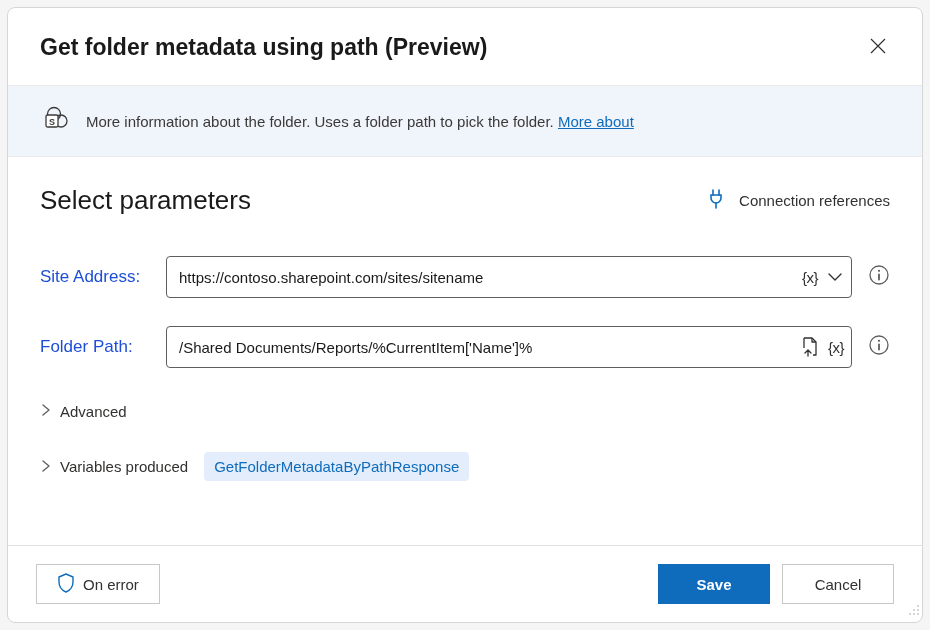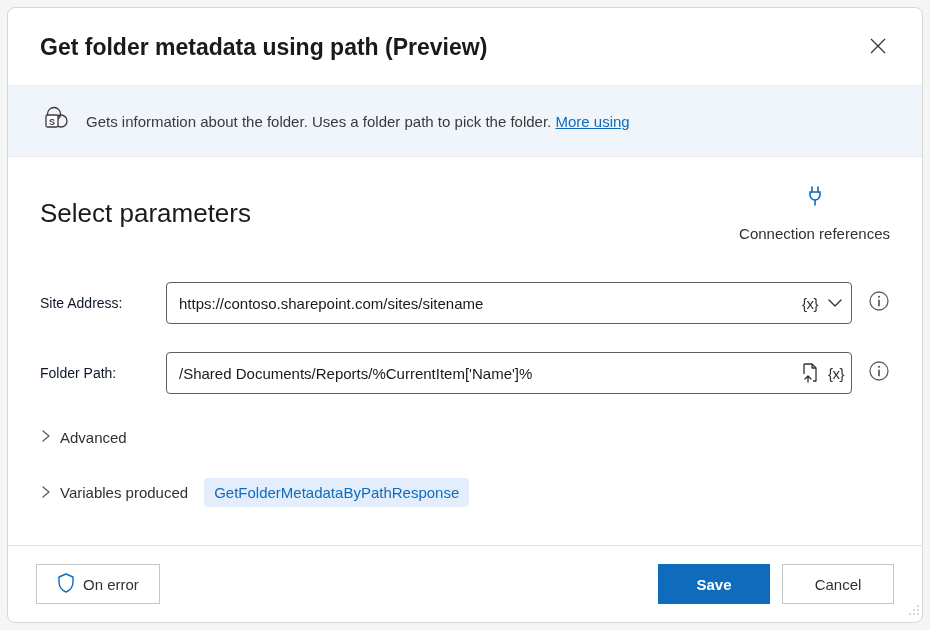--- a/index.html
+++ b/index.html
@@ -81,39 +81,38 @@
     .section-title {
       font-size: 26px;
       font-weight: 400;
       color: #1a1a1a;
     }
     .conn-refs {
       display: flex;
       align-items: center;
       gap: 14px;
       cursor: pointer;
-      flex-direction: column;
     }
     .conn-refs-icon {
       color: #0f6cbd;
     }
     .conn-refs-text {
       font-size: 15px;
       color: #323130;
     }
     .param-row {
       display: flex;
       align-items: center;
       gap: 16px;
       margin-bottom: 28px;
     }
     .param-label {
       width: 110px;
-      font-size: 14px;
-      color: #0f172a;
+      font-size: 17px;
+      color: #1d4ed8;
       flex-shrink: 0;
     }
     .param-input-wrap {
       flex: 1;
       position: relative;
     }
     .param-input {
       width: 100%;
       height: 42px;
       border: 1px solid #605e5c;
@@ -253,21 +252,21 @@
   <div class="info-banner">
     <div class="info-banner-icon">
       <svg width="26" height="26" viewBox="0 0 26 26">
         <circle cx="10" cy="8" r="6.5" fill="none" stroke="#3b3a39" stroke-width="1.3"></circle>
         <circle cx="17" cy="15" r="6" fill="none" stroke="#3b3a39" stroke-width="1.3"></circle>
         <rect x="2" y="9" width="12" height="12" rx="1.5" fill="#ffffff" stroke="#3b3a39" stroke-width="1.3"></rect>
         <text x="8" y="18.5" text-anchor="middle" font-size="9" font-weight="600" fill="#3b3a39" font-family="Segoe UI, sans-serif">S</text>
       </svg>
     </div>
     <div class="info-banner-text">
-      <span>Gets information about the folder. Uses a folder path to pick the folder. </span><a class="info-banner-link">More using</a>
+      <span>More information about the folder. Uses a folder path to pick the folder. </span><a class="info-banner-link">More about</a>
     </div>
   </div>
 
   <div class="content">
 
     <div class="section-row">
       <div class="section-title">Select parameters</div>
       <div class="conn-refs">
         <span class="conn-refs-icon">
           <svg width="18" height="22" viewBox="0 0 18 22" fill="none">

